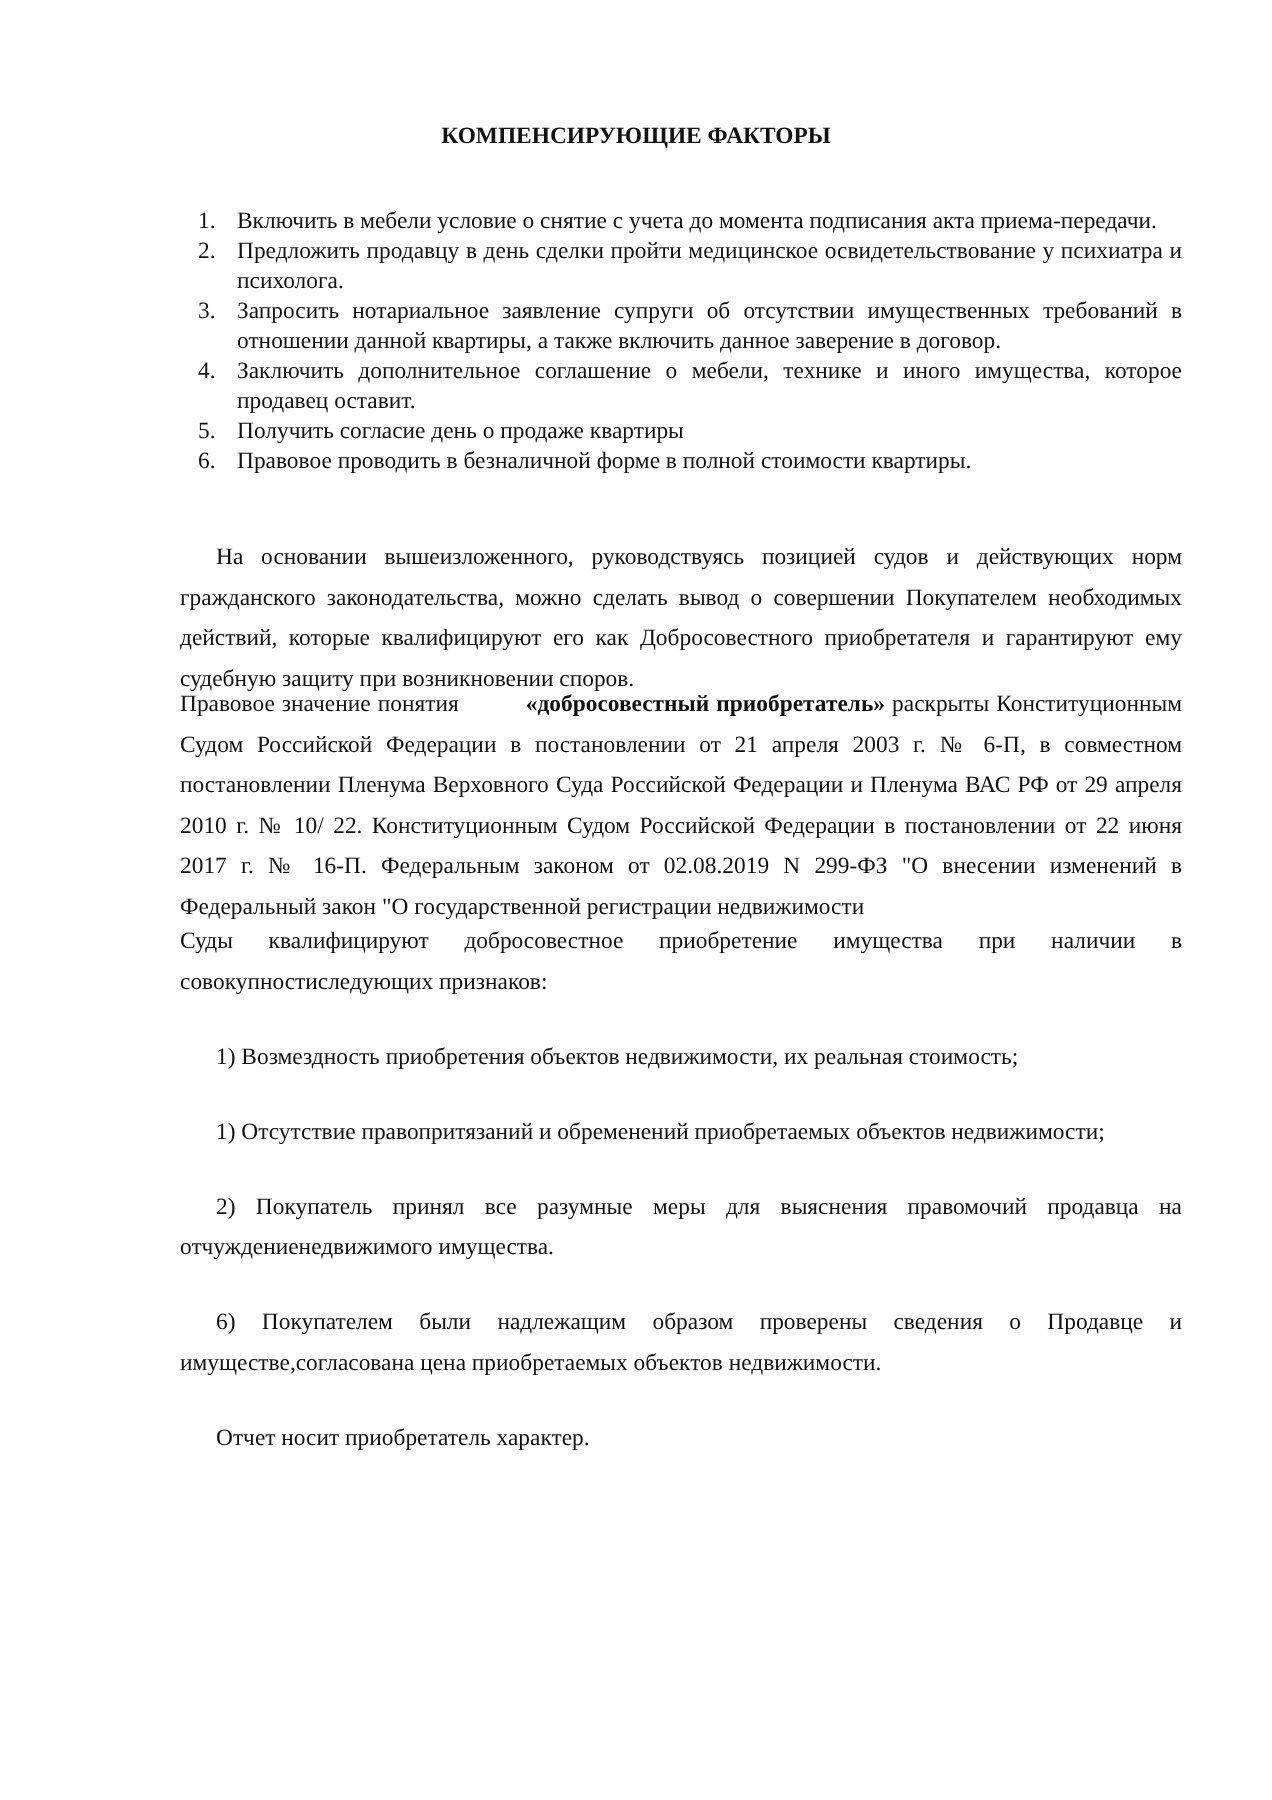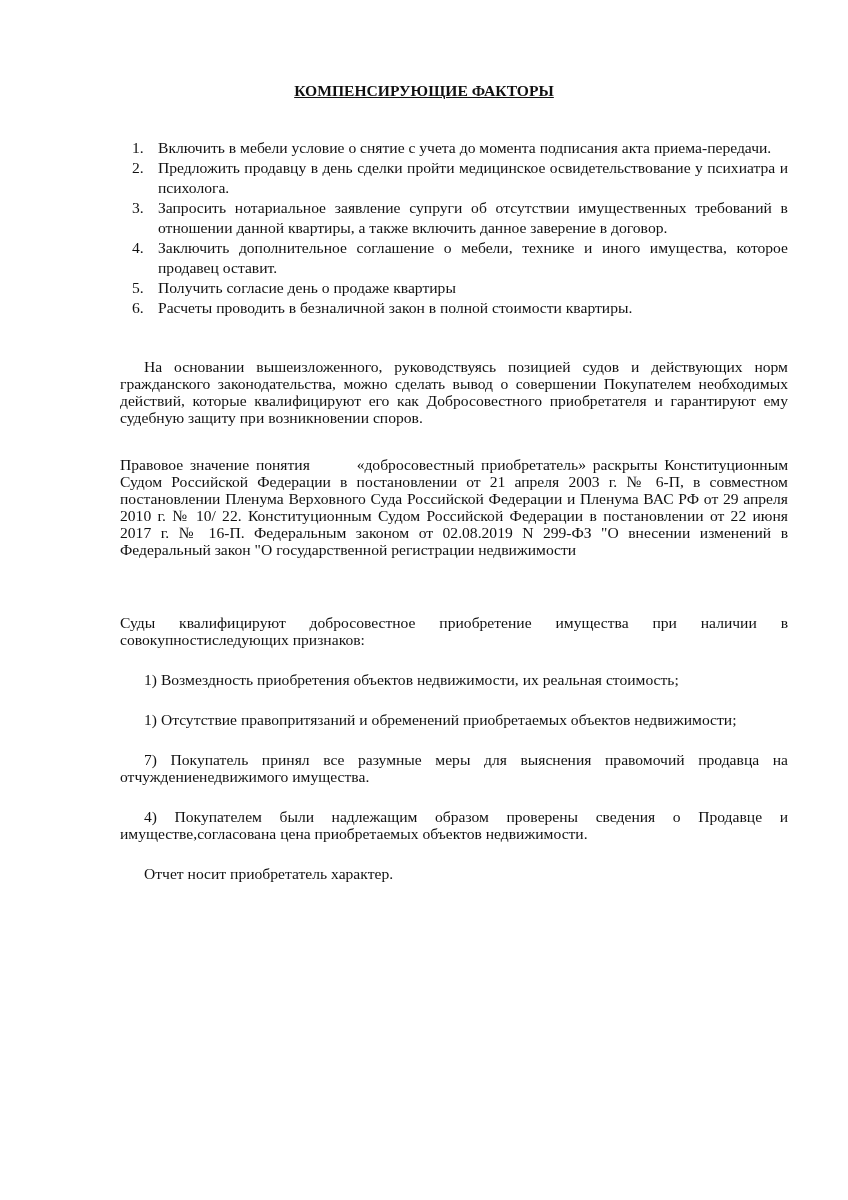--- a/index.html
+++ b/index.html
@@ -2,60 +2,60 @@
 <html><head>
 <meta charset="utf-8">
 <style>
   html, body { margin: 0; padding: 0; background: #ffffff; }
   body {
     width: 848px; height: 1200px; position: relative; overflow: hidden;
     font-family: "Liberation Serif", serif; color: #111; font-size: 15.6px;
   }
   .title {
     position: absolute; top: 82px; left: 0; width: 848px; text-align: center;
-    font-weight: bold; text-decoration: underline; font-size: 15.6px;
+    font-weight: bold; font-size: 15.6px;
   }
   .list {
     position: absolute; top: 138px; left: 120px; width: 668px;
     margin: 0; padding: 0; list-style: none; line-height: 20px;
   }
   .list li { position: relative; padding-left: 38px; text-align: justify; }
   .list .num { position: absolute; left: 12px; top: 0; }
   .p {
     position: absolute; left: 120px; width: 668px; margin: 0;
-    line-height: 17px; text-align: justify;
+    line-height: 27px; text-align: justify;
   }
   .p1 { top: 358px; text-indent: 24px; }
   .p2 { top: 456px; }
   .p3 { top: 614px; }
-  .b { font-weight: normal; margin-left: 40px; }
+  .b { font-weight: bold; margin-left: 40px; }
   .indent { text-indent: 24px; display: block; text-align: justify; margin-top: 23px; }
 </style>
 </head>
 <body>
 
 <div>
 
   <div class="title">КОМПЕНСИРУЮЩИЕ ФАКТОРЫ</div>
 
   <ol class="list">
     <li><span class="num">1.</span><span>Включить в мебели условие о снятие с учета до момента подписания акта приема-передачи.</span></li>
     <li><span class="num">2.</span><span>Предложить продавцу в день сделки пройти медицинское освидетельствование у психиатра и психолога.</span></li>
     <li><span class="num">3.</span><span>Запросить нотариальное заявление супруги об отсутствии имущественных требований в отношении данной квартиры, а также включить данное заверение в договор.</span></li>
     <li><span class="num">4.</span><span>Заключить дополнительное соглашение о мебели, технике и иного имущества, которое продавец оставит.</span></li>
     <li><span class="num">5.</span><span>Получить согласие день о продаже квартиры</span></li>
-    <li><span class="num">6.</span><span>Расчеты проводить в безналичной закон в полной стоимости квартиры.</span></li>
+    <li><span class="num">6.</span><span>Правовое проводить в безналичной форме в полной стоимости квартиры.</span></li>
   </ol>
 
   <p class="p p1">На основании вышеизложенного, руководствуясь позицией судов и действующих норм гражданского законодательства, можно сделать вывод о совершении Покупателем необходимых действий, которые квалифицируют его как Добросовестного приобретателя и гарантируют ему судебную защиту при возникновении споров.</p>
 
   <p class="p p2"><span>Правовое значение понятия </span><span class="b">«добросовестный приобретатель»</span><span> раскрыты Конституционным Судом Российской Федерации в постановлении от 21 апреля 2003 г. № 6-П, в совместном постановлении Пленума Верховного Суда Российской Федерации и Пленума ВАС РФ от 29 апреля 2010 г. № 10/ 22. Конституционным Судом Российской Федерации в постановлении от 22 июня 2017 г. № 16-П. Федеральным законом от 02.08.2019 N 299-ФЗ "О внесении изменений в Федеральный закон "О государственной регистрации недвижимости</span></p>
 
   <div class="p p3">
     <div style="text-align: justify;">Суды квалифицируют добросовестное приобретение имущества при наличии в совокупностиследующих признаков:</div>
     <span class="indent">1) Возмездность приобретения объектов недвижимости, их реальная стоимость;</span>
     <span class="indent">1) Отсутствие правопритязаний и обременений приобретаемых объектов недвижимости;</span>
-    <span class="indent">7) Покупатель принял все разумные меры для выяснения правомочий продавца на отчуждениенедвижимого имущества.</span>
-    <span class="indent">4) Покупателем были надлежащим образом проверены сведения о Продавце и имуществе,согласована цена приобретаемых объектов недвижимости.</span>
+    <span class="indent">2) Покупатель принял все разумные меры для выяснения правомочий продавца на отчуждениенедвижимого имущества.</span>
+    <span class="indent">6) Покупателем были надлежащим образом проверены сведения о Продавце и имуществе,согласована цена приобретаемых объектов недвижимости.</span>
     <span class="indent">Отчет носит приобретатель характер.</span>
   </div>
 
 </div>
 
 </body></html>

